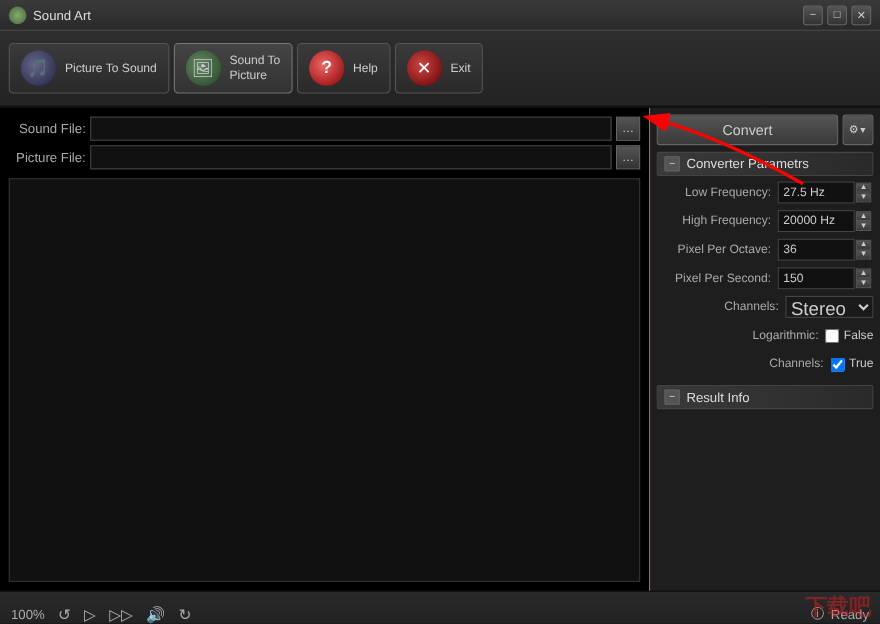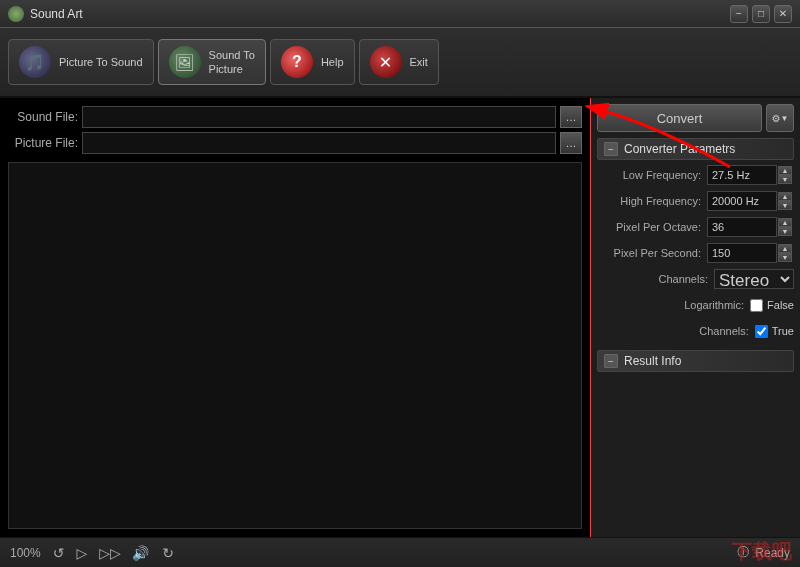--- a/index.html
+++ b/index.html
@@ -302,21 +302,21 @@
       font-size: 11px;
       padding: 1px 4px;
     }
 
     
     #status-bar {
       height: 30px;
       background: linear-gradient(to bottom, #2a2a2a, #222);
       border-top: 1px solid #111;
       display: flex;
-      align-items: center;
+      align-items: flex-end;
       padding: 0 10px;
       gap: 16px;
       color: #aaa;
       font-size: 12px;
     }
     .status-left { display: flex; align-items: center; gap: 12px; flex: 1; }
     .status-center { display: flex; align-items: center; gap: 6px; }
     .status-icon { font-size: 14px; cursor: pointer; }
 
     

